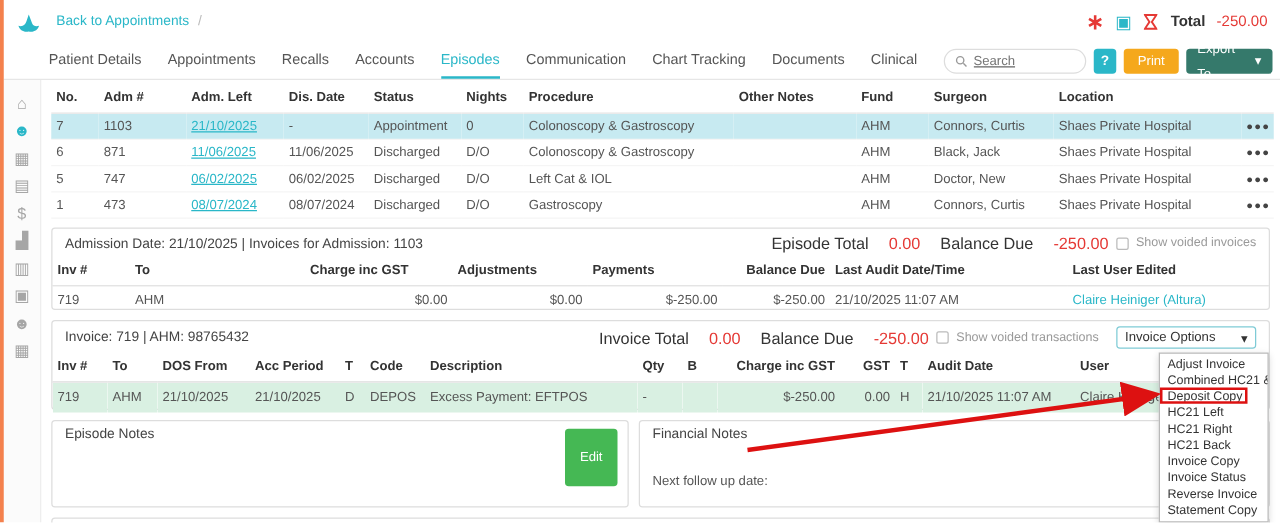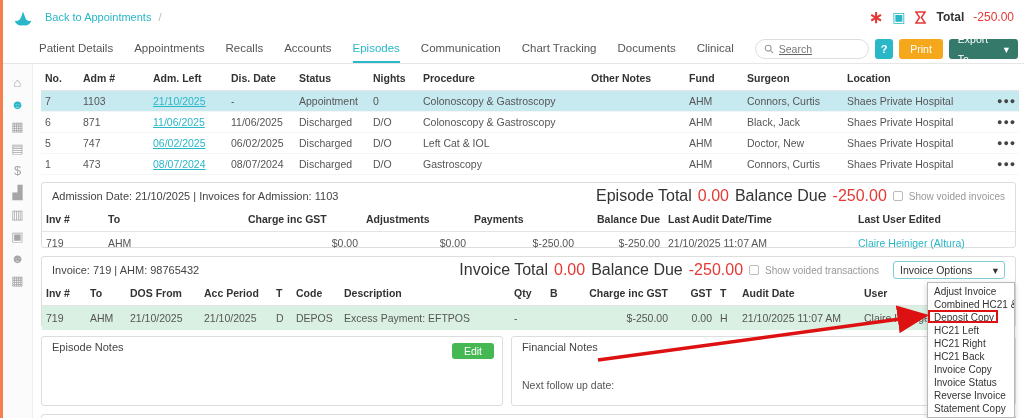--- a/index.html
+++ b/index.html
@@ -52,41 +52,41 @@
   .menu-cell { text-align:right; color:#444; letter-spacing:1px; cursor:pointer; font-size:9px; }
 
   .episodes-table { width:calc(100% - 16px); margin:2px 8px 0 8px; }
   .ep-row td { border-bottom:1px solid #f5f5f5; height:21px; }
   .ep-row.selected td { background:#c7eaf1; }
 
   .panel { position:absolute; border:1px solid #ddd; border-radius:3px; background:#fff; }
   .panel-head { display:flex; align-items:center; padding:4px 10px 2px 10px; }
   .panel-title { font-size:11px; color:#444; white-space:nowrap; }
   .panel-right { margin-left:auto; display:flex; align-items:center; gap:6px; }
-  .tot-label { color:#333; font-size:16px; }
+  .tot-label { color:#333; font-size:13px;margin-left:10px; }
   .red { color:#e53935; }
   .checkbox { width:10px; height:10px; border:1px solid #bbb; border-radius:2px; background:#fff; display:inline-block; cursor:pointer; flex:none; }
   .chk-label { color:#999; font-size:10px; white-space:nowrap; }
 
   #admission-panel { left:8px; right:8px; top:118px; height:66px; }
   #admission-panel table { width:100%; }
   #admission-panel td { height:22px; }
 
   #invoice-panel { left:8px; right:8px; top:192px; height:72px; }
   #invoice-panel table { width:100%; }
   .txn-row td { background:#d9f0e2; height:24px; }
 
   .select-btn { margin-left:8px; width:112px; height:18px; border:1px solid #7fcbd6; border-radius:3px; background:#fff; display:flex; align-items:center; justify-content:space-between; padding:0 6px; font-size:10.5px; color:#333; cursor:pointer; flex:none; }
 
   .dropdown-menu { position:absolute; right:0; top:25px; width:88px; background:#fff; border:1px solid #b9b9b9; box-shadow:0 2px 6px rgba(0,0,0,0.18); z-index:300; padding:2px 0; }
   .menu-item { font-size:10px; color:#333; padding:0 6px; height:13px; line-height:13px; cursor:pointer; white-space:nowrap; overflow:hidden; }
   .annotation-rect { position:absolute; left:0; top:27px; width:70px; height:13px; border:2px solid #dd1111; pointer-events:none; }
 
   #notes-panel { left:8px; top:272px; width:462px; height:70px;text-align:center; }
-  .btn-edit { position:absolute; top:6px; right:8px; background:#45b854; color:#fff; border-radius:3px; padding:2px 12px; font-size:10.5px; cursor:pointer; }
+  .btn-edit { position:absolute; top:6px; right:8px; background:#45b854; color:#fff; border-radius:3px; padding:17px 12px; font-size:10.5px; cursor:pointer; }
   #financial-panel { left:478px; right:8px; top:272px; height:70px; }
   .follow-up { color:#555; font-size:10.5px; padding:24px 10px 0 10px; }
   #partial-panel { left:8px; right:8px; top:350px; height:30px; }
 
   .annotation-arrow { position:absolute; left:0; top:0; width:1024px; height:418px; pointer-events:none; z-index:400; }
 </style>
 </head>
 <body>
 
 <div class="edge-strip"></div>

